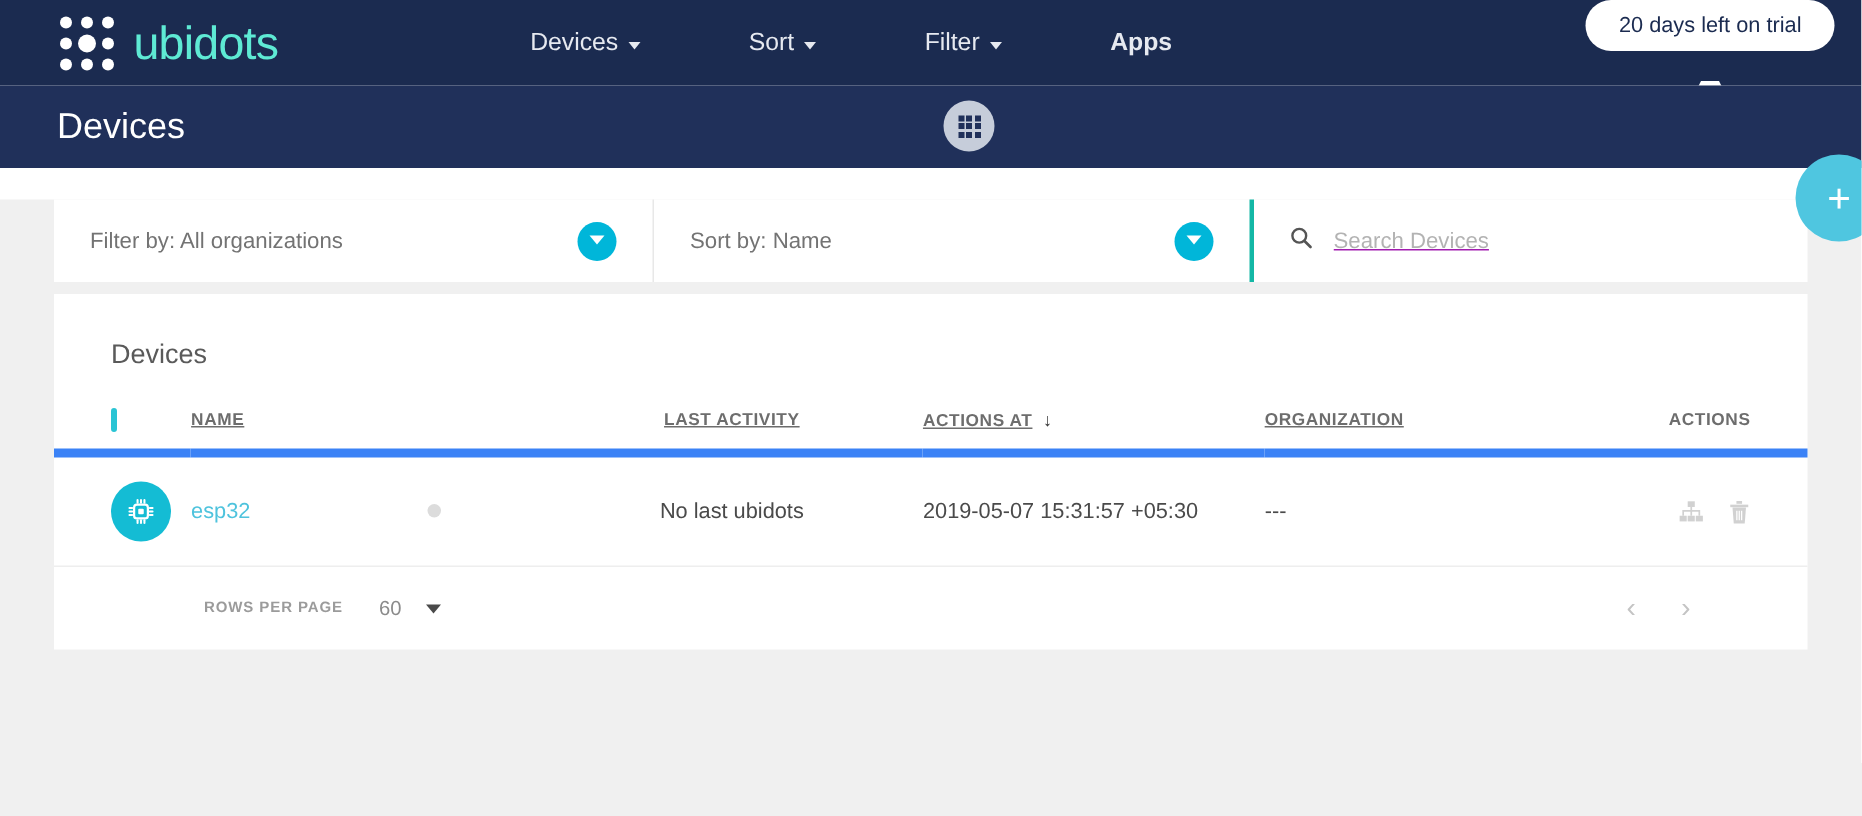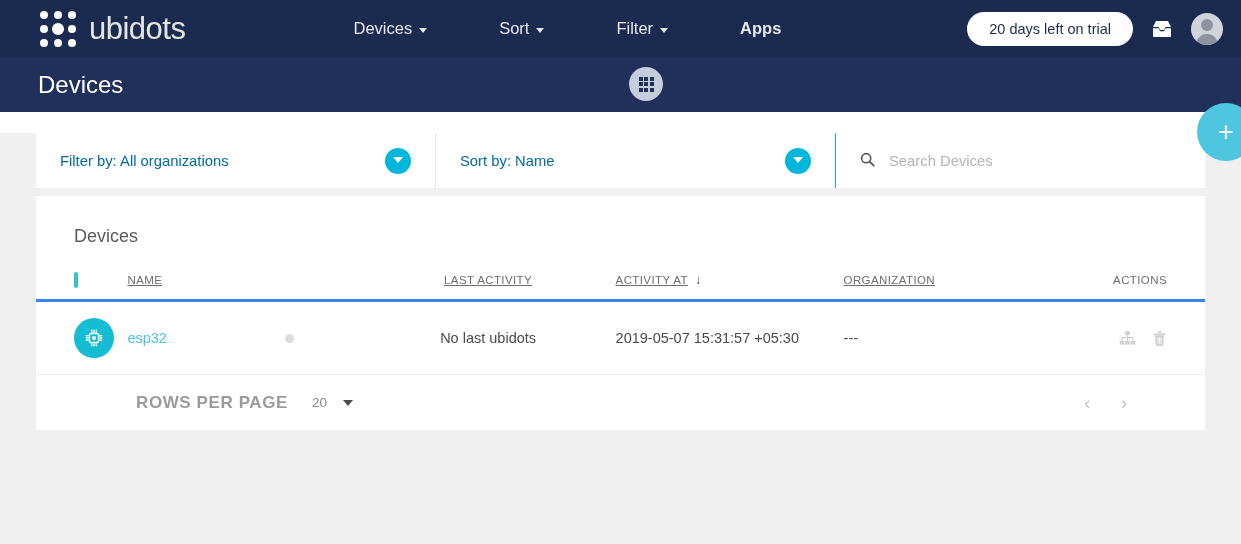--- a/index.html
+++ b/index.html
@@ -36,21 +36,21 @@
     justify-items: center;
   }
   .logo-dots i {
     display: block;
     width: 8px; height: 8px;
     border-radius: 50%;
     background: #ffffff;
   }
   .logo-dots i.big { width: 12px; height: 12px; }
   .logo-word {
-    color: #e5e5e5;
+    color: #5eead4;
     font-size: 31px;
     letter-spacing: -0.5px;
     font-weight: 400;
   }
 
   .nav {
     display: flex;
     align-items: center;
     margin-left: 168px;
     gap: 0;
@@ -78,20 +78,21 @@
   }
 
   .topbar-right {
     position: absolute;
     right: 18px;
     top: 0;
     height: 57px;
     display: flex;
     align-items: center;
     gap: 18px;
+    flex-direction: column;
   }
   .trial-pill {
     background: #ffffff;
     color: #1b2b50;
     border-radius: 20px;
     font-size: 14.5px;
     padding: 9px 22px;
     white-space: nowrap;
     cursor: pointer;
   }
@@ -185,24 +186,24 @@
     display: flex;
     align-items: stretch;
     margin-top: 21px;
   }
   .filter-cell {
     display: flex;
     align-items: center;
     position: relative;
     padding: 0 24px;
     font-size: 14.8px;
-    color: #0369a1;
+    color: #737373;
   }
   .filter-cell.org { width: 400px; border-right: 1px solid #e8e8e8; }
-  .filter-cell.sort { width: 400px; border-right: 1px solid #14b8a6; }
+  .filter-cell.sort { width: 400px; border-right: 3px solid #14b8a6; }
   .filter-cell.search { flex: 1; color: #b0b0b0; gap: 14px; }
   .drop-circle {
     position: absolute;
     right: 24px;
     width: 26px; height: 26px;
     border-radius: 50%;
     background: #00b6d9;
     display: flex;
     align-items: center;
     justify-content: center;
@@ -214,43 +215,44 @@
     border-left: 5px solid transparent;
     border-right: 5px solid transparent;
     border-top: 6px solid #ffffff;
     margin-top: -2px;
   }
   .search-input {
     border: none;
     outline: none;
     font-family: "Liberation Sans", sans-serif;
     font-size: 14.8px;
-    color: #3b82f6;
+    color: #a21caf;
     width: 100%;
     background: transparent;
+    text-decoration: underline;
   }
   .search-input::placeholder { color: #b3b3b3; }
 
   
   .card {
     background: #ffffff;
     margin-top: 8px;
     padding: 0 0;
   }
   .card-title {
     font-size: 18px;
     color: #5a5a5a;
     padding: 30px 0 0 38px;
   }
 
   table { width: 100%; border-collapse: collapse; }
   thead th {
     text-align: left;
     font-size: 11.5px;
-    font-weight: 400;
+    font-weight: 700;
     color: #6d6d6d;
     letter-spacing: 0.4px;
     padding: 26px 0 12px 0;
     white-space: nowrap;
   }
   th .lbl { text-decoration: underline; cursor: pointer; }
   th .lbl.plain { text-decoration: none; cursor: default; }
   .sort-arrow { margin-left: 7px; font-size: 12px; color: #3b3b3b; }
 
   .col-check { width: 92px; padding-left: 38px !important; }
@@ -262,21 +264,21 @@
 
   .checkbox {
     width: 21px; height: 21px;
     border: 2px solid #2ac4d4;
     border-radius: 2px;
     background: #fff;
     cursor: pointer;
   }
 
   tbody td {
-    border-top: 3px solid #3b82f6;
+    border-top: 6px solid #3b82f6;
     padding: 16px 0;
     font-size: 14.5px;
     color: #4a4a4a;
     vertical-align: middle;
   }
   tbody td.col-check { padding-left: 38px !important; }
 
   .device-icon {
     width: 40px; height: 40px;
     border-radius: 50%;
@@ -307,21 +309,21 @@
   
   .tfoot {
     border-top: 1px solid #eeeeee;
     height: 56px;
     display: flex;
     align-items: center;
     padding: 0 38px;
     position: relative;
   }
   .rpp-label {
-    font-size: 17px;
+    font-size: 10px;
     color: #9b9b9b;
     letter-spacing: 0.6px;
     font-weight: bold;
     margin-left: 62px;
   }
   .rpp-value { font-size: 13.5px; color: #8b8b8b; margin-left: 24px; }
   .rpp-caret {
     margin-left: 16px;
     width: 0; height: 0;
     border-left: 5px solid transparent;
@@ -451,21 +453,21 @@
           <th class="col-check">
             <span class="checkbox"></span>
           </th>
           <th class="col-name">
             <span class="lbl">NAME</span>
           </th>
           <th class="col-activity">
             <span class="lbl">LAST ACTIVITY</span>
           </th>
           <th class="col-created">
-            <span class="lbl">ACTIVITY AT</span><span class="sort-arrow">↓</span>
+            <span class="lbl">ACTIONS AT</span><span class="sort-arrow">↓</span>
           </th>
           <th class="col-org">
             <span class="lbl">ORGANIZATION</span>
           </th>
           <th class="col-actions">
             <span class="lbl plain">ACTIONS</span>
           </th>
         </tr>
       </thead>
       <tbody>
@@ -527,21 +529,21 @@
                 </svg>
               </span>
             </span>
           </td>
         </tr>
       </tbody>
     </table>
 
     <div class="tfoot">
       <span class="rpp-label">ROWS PER PAGE</span>
-      <span class="rpp-value">20</span>
+      <span class="rpp-value">60</span>
       <span class="rpp-caret"></span>
 
       <span class="pager">
         <span>‹</span>
         <span>›</span>
       </span>
     </div>
   </div>
 
 </div>

